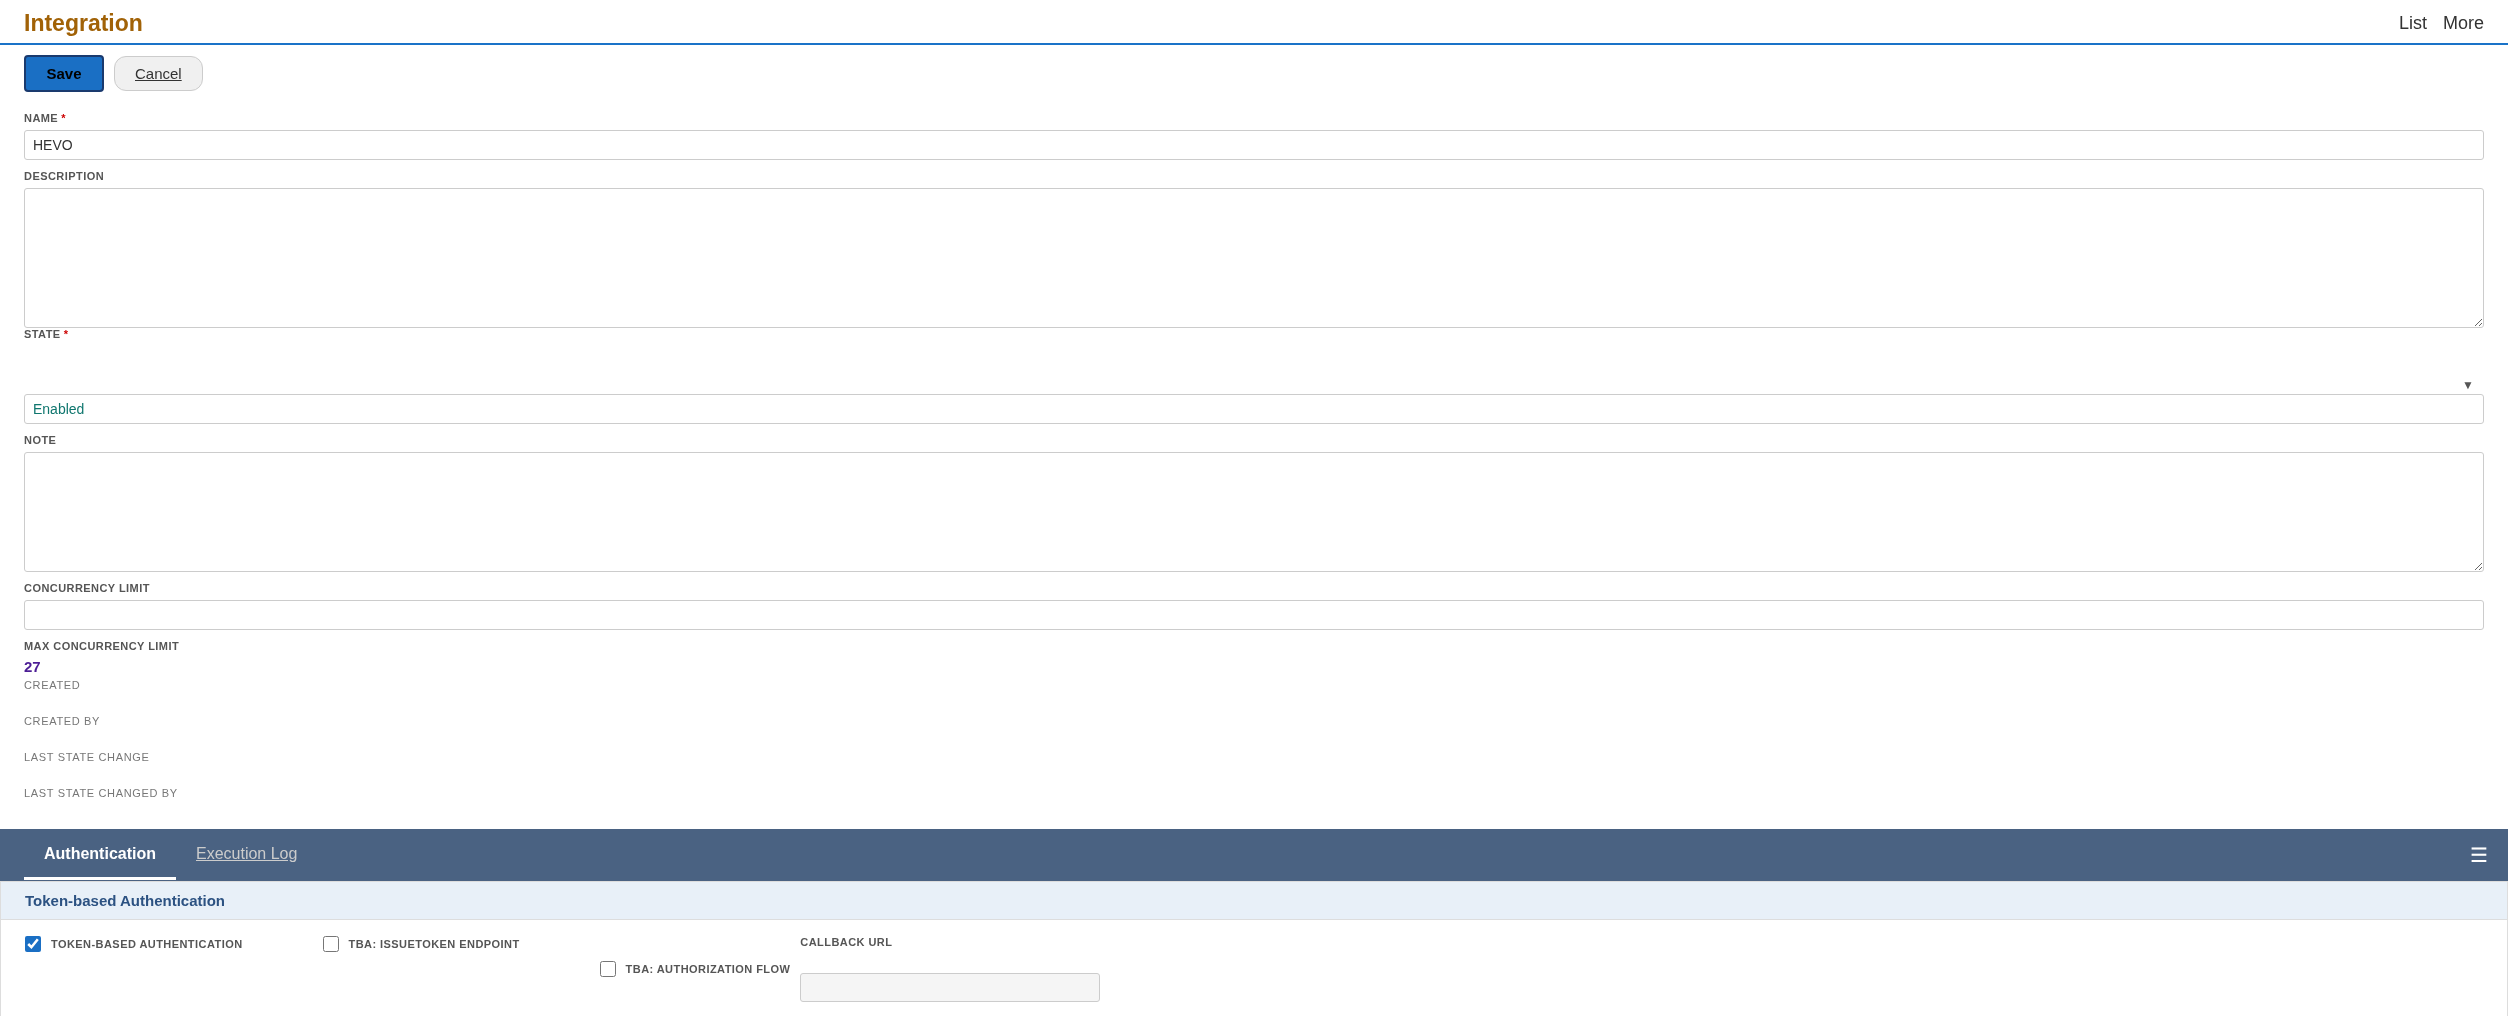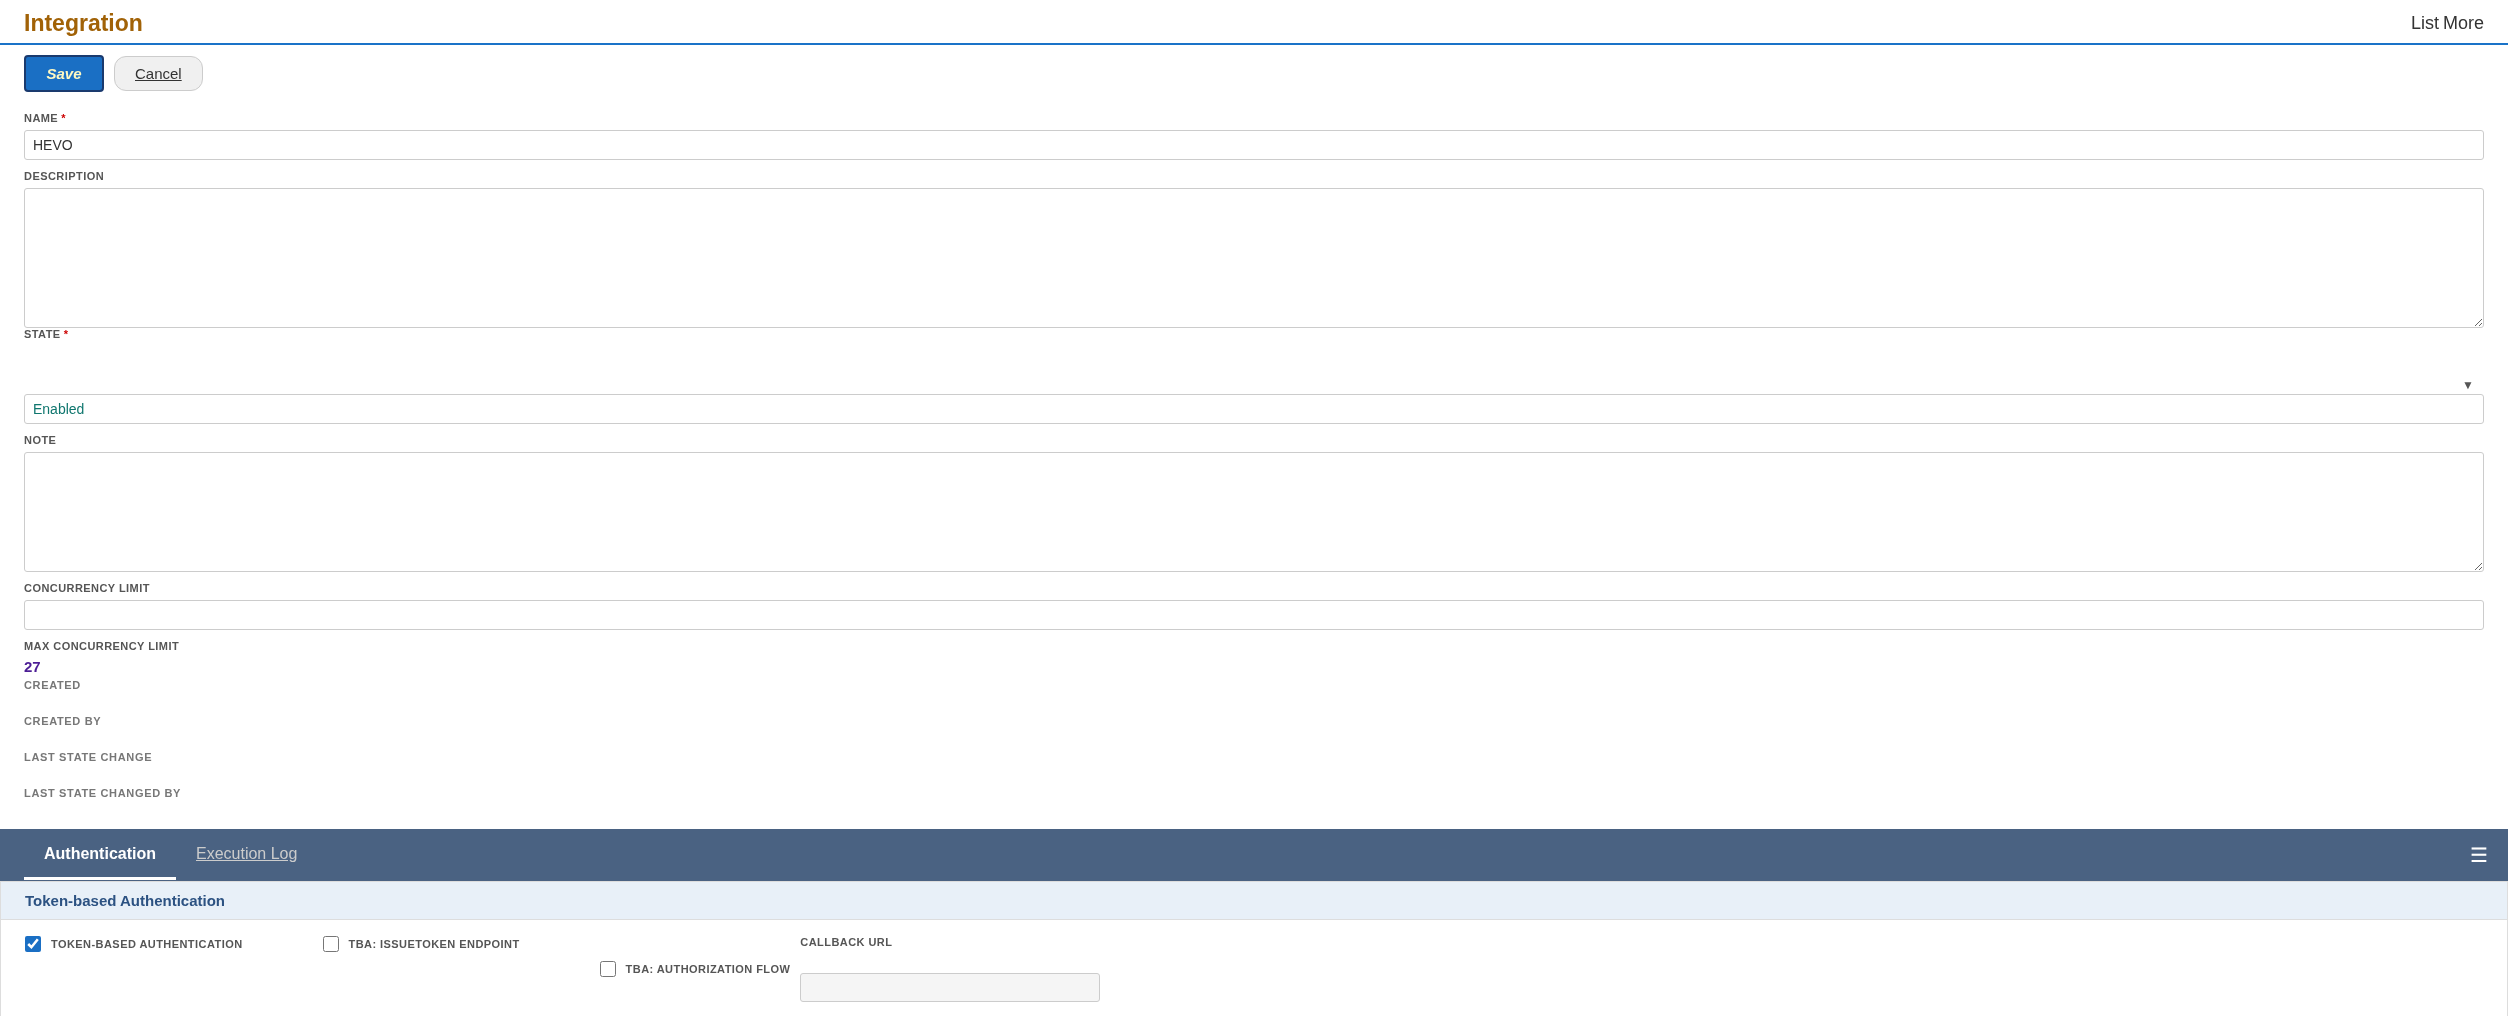--- a/index.html
+++ b/index.html
@@ -20,49 +20,48 @@
       padding: 10px 24px 6px 24px;
       border-bottom: 2px solid #1a73c8;
     }
     .page-title {
       font-size: 23px;
       font-weight: bold;
       color: #a16207;
     }
     .header-actions {
       display: flex;
-      gap: 4px;
+      gap: 16px;
       align-items: center;
       justify-content: center;
     }
     .header-link {
       color: #333;
       font-size: 18px;
       text-decoration: none;
       cursor: pointer;
     }
 
     
     .toolbar {
       display: flex;
       gap: 10px;
       padding: 10px 24px;
       align-items: center;
     }
     .btn-save {
       background: #1a6fc4;
-      color: #fef9c3;
+      color: #000000;
       border: 2px solid #1a3a6e;
       border-radius: 4px;
       padding: 8px 20px;
       font-size: 15px;
       cursor: pointer;
       font-weight: bold;
       min-width: 80px;
-      font-style: italic;
     }
     .btn-cancel {
       background: #f0f0f0;
       color: #333;
       border: 1px solid #ccc;
       border-radius: 12px;
       padding: 8px 20px;
       font-size: 15px;
       cursor: pointer;
       min-width: 80px;
@@ -159,21 +158,21 @@
     }
 
     .info-row {
       display: flex;
       flex-direction: column;
       gap: 24px;
       padding-top: 4px;
     }
     .info-label {
       font-size: 11px;
-      font-weight: bold;
+      font-weight: normal;
       color: #777;
       letter-spacing: 0.06em;
       text-transform: uppercase;
     }
 
     .field-value {
       font-size: 15px;
       font-weight: bold;
       color: #4c1d95;
     }

